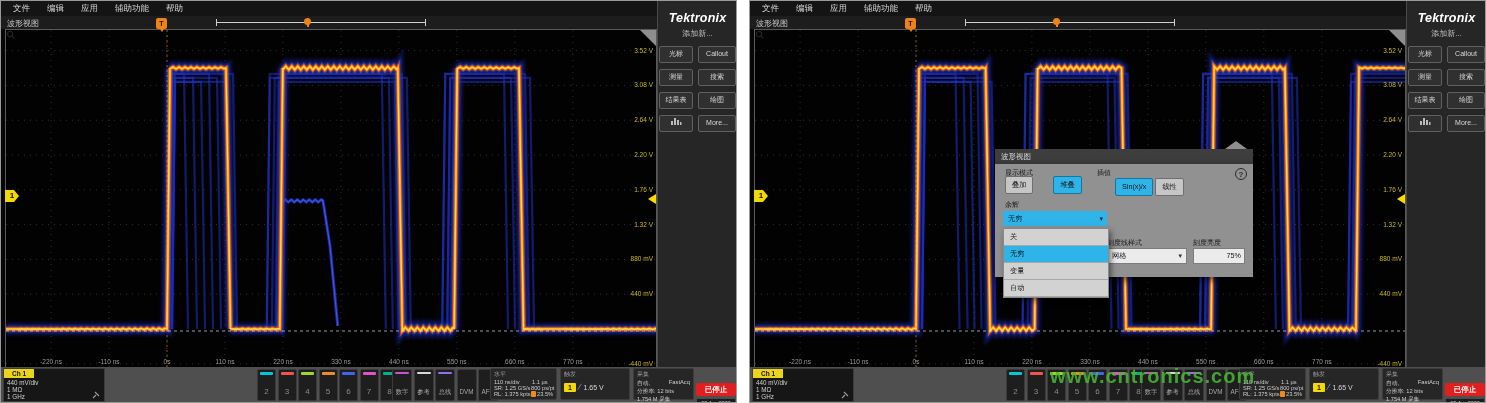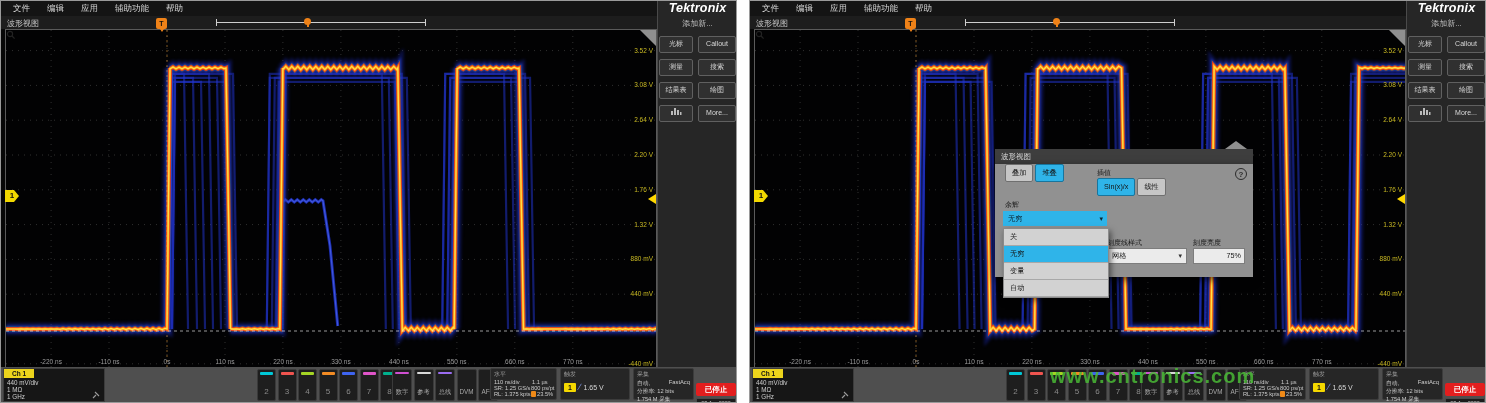--- a/index.html
+++ b/index.html
@@ -22,21 +22,21 @@
   .vlabel{position:absolute;right:3px;font-size:6.5px;color:#c9b922;white-space:nowrap;}
   .tlabel{position:absolute;top:328px;width:30px;text-align:center;font-size:6.5px;color:#9a9a9a;white-space:nowrap;}
   .tbadge{position:absolute;left:150px;top:-12px;width:11px;height:11px;background:#ef8218;border-radius:2px;color:#111;font-size:7px;font-weight:bold;text-align:center;line-height:11px;}
   .tbadge:after{content:"";position:absolute;left:3.5px;top:11px;border-left:2px solid transparent;border-right:2px solid transparent;border-top:3px solid #ef8218;}
   .ch-marker{position:absolute;left:-1px;top:160px;width:14px;height:12px;background:#f2d800;color:#111;font-weight:bold;font-size:8px;line-height:12px;text-align:center;clip-path:polygon(0 0,9px 0,14px 6px,9px 12px,0 12px);}
   .trig-arrow{position:absolute;right:0;top:164px;width:0;height:0;border-top:5px solid transparent;border-bottom:5px solid transparent;border-right:8px solid #ffd800;}
   .corner-tri{position:absolute;right:0;top:0;width:0;height:0;border-left:16px solid transparent;border-top:16px solid #8f8f8f;}
   .corner-mag{position:absolute;right:1px;top:1px;}
   
   .sidebar{position:absolute;left:656px;top:0;width:79px;height:368px;background:#262626;border-left:1px solid #4a4a4a;}
-  .logo{font-size:12.5px;font-weight:bold;font-style:italic;color:#fff;text-align:center;margin-top:0;letter-spacing:.2px;}
+  .logo{font-size:12.5px;font-weight:bold;font-style:italic;color:#fff;text-align:center;margin-top:10px;letter-spacing:.2px;}
   .addnew{font-size:8px;color:#c0c0c0;text-align:center;margin-top:3px;}
   .btn-grid{display:grid;grid-template-columns:34px 38px;gap:6px 5px;justify-content:center;margin-top:7px;}
   .sbtn{height:15px;background:#303030;border:1px solid #606060;border-radius:2px;color:#d8d8d8;font-size:7px;text-align:center;line-height:14px;white-space:nowrap;overflow:hidden;}
   
   .statusbar{position:absolute;left:0;bottom:0;width:735px;height:35px;background:#4f4f4f;}
   .ch1box{position:absolute;left:2px;top:1px;width:100px;height:32px;background:#161616;border:1px solid #3c3c3c;}
   .ch1tab{position:absolute;left:0;top:0;width:30px;height:9px;background:#ecd41c;color:#111;font-size:6.5px;font-weight:bold;line-height:9px;text-align:center;}
   .ch1line{position:absolute;left:3px;font-size:6.3px;color:#cfcfcf;white-space:nowrap;}
   .probe-ic{position:absolute;right:3px;bottom:2px;}
   .chbtns{position:absolute;left:256px;top:2px;display:flex;gap:1.5px;}
@@ -66,21 +66,21 @@
   .datebox{margin-top:2px;height:16px;background:#1c1c1c;border:1px solid #4a4a4a;color:#c9c9c9;font-size:5.4px;text-align:center;line-height:7.5px;padding-top:1px;}
   
   .dialog{position:absolute;left:240px;top:119px;width:258px;z-index:60;}
   .dlg-pointer{position:absolute;left:230px;top:-8px;width:0;height:0;border-left:11px solid transparent;border-right:11px solid transparent;border-bottom:8px solid #8f8f8f;}
   .dlg-title{height:15px;background:#3e3e3e;color:#dddddd;font-size:7.5px;line-height:15px;padding-left:6px;}
   .dlg-body{position:relative;height:113px;background:#919191;box-shadow:0 3px 8px rgba(0,0,0,.65);}
   .dlg-help{position:absolute;right:6px;top:4px;width:12px;height:12px;border:1.5px solid #2c2c2c;border-radius:50%;color:#2c2c2c;font-size:8px;font-weight:bold;text-align:center;line-height:11px;box-sizing:border-box;}
   .flabel{position:absolute;font-size:7px;color:#161616;white-space:nowrap;}
   .btnrow{position:absolute;display:flex;gap:2px;}
   .tbtn{height:16px;font-size:7.2px;border:1px solid #6f6f6f;background:#c6c6c6;color:#151515;border-radius:2px;padding:0 6px;line-height:15px;white-space:nowrap;}
-  .tbtn.active{background:#2fb4e9;border-color:#17759e;}
+  .tbtn.active{background:#2fb4e9;border-color:#17759e;margin-left:18px;}
   .combo{position:absolute;left:8px;top:47px;width:104px;height:15px;background:#2fb4e9;color:#0b2330;font-size:7.2px;line-height:15px;padding-left:5px;box-sizing:border-box;}
   .combo .caret{position:absolute;right:4px;top:0;font-size:7px;}
   .ddlist{position:absolute;left:8px;top:64px;width:104px;background:#d2d2d2;border:1px solid #8a8a8a;z-index:10;box-shadow:2px 3px 6px rgba(0,0,0,.5);}
   .dditem{height:16px;line-height:16px;padding-left:6px;font-size:7.2px;color:#151515;border-bottom:1px solid #a8a8a8;}
   .dditem.sel{background:#2fb4e9;}
   .fld-box{position:absolute;height:16px;background:#ebebeb;border:1px solid #7d7d7d;box-sizing:border-box;font-size:7.2px;color:#151515;line-height:14px;}
   .fld-box.num{text-align:right;padding-right:3px;}
   .fld-box.sel{padding-left:4px;}
   .fld-box .caret{position:absolute;right:4px;top:0;font-size:7px;color:#333;}
   .watermark{position:absolute;left:300px;top:364px;font-size:20px;font-weight:bold;color:#49b935;opacity:.85;letter-spacing:1px;z-index:99;white-space:nowrap;}
@@ -332,21 +332,21 @@
     <svg class="corner-mag" width="10" height="10">
       <circle cx="4" cy="4" r="2.6" fill="none" stroke="#222" stroke-width="1.2"></circle>
       <line x1="6" y1="6" x2="8.6" y2="8.6" stroke="#222" stroke-width="1.3"></line>
     </svg>
     <div class="dialog">
       <div class="dlg-pointer"></div>
       <div class="dlg-title">波形视图</div>
       <div class="dlg-body">
         <div class="dlg-help">?</div>
         <div class="flabel" style="left:10px;top:4px">显示模式</div>
-        <div class="btnrow" style="left:10px;top:0">
+        <div class="btnrow" style="left:10px;top:12px">
               <div class="tbtn">叠加</div>
               <div class="tbtn active">堆叠</div>
             </div>
         <div class="flabel" style="left:102px;top:4px">插值</div>
         <div class="btnrow" style="left:102px;top:14px">
               <div class="tbtn active">Sin(x)/x</div>
               <div class="tbtn">线性</div>
             </div>
         <div class="flabel" style="left:10px;top:36px">余辉</div>
         <div class="combo"><span>无穷</span><span class="caret">▾</span></div>

